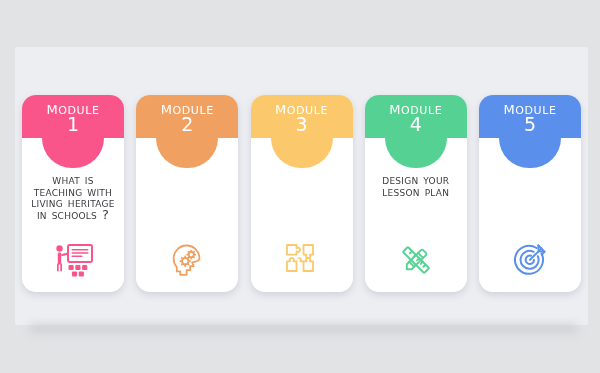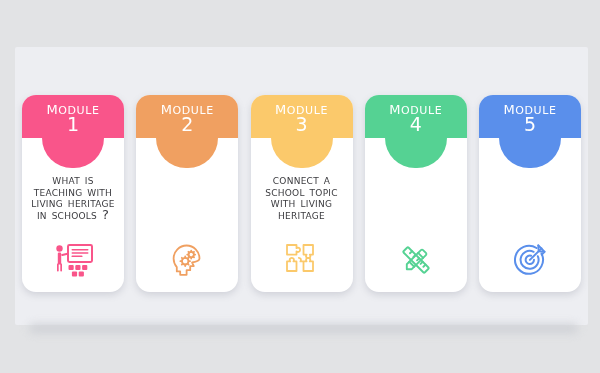--- a/index.html
+++ b/index.html
@@ -223,39 +223,39 @@
         </svg>
       </div>
     </div>
 
     <div class="card">
       <div class="card-header" style="background: rgb(251, 201, 107);">
         <span class="module-word">Module</span>
       </div>
       <div class="card-tab" style="background: rgb(251, 201, 107);"></div>
       <div class="module-num">3</div>
-      <div class="card-body">
-        <div class="card-title">Connect a school topic with living heritage</div>
-      </div>
       <div class="card-icon" style="color: rgb(251, 201, 107);">
         <svg width="38" height="38" viewBox="0 0 38 38" fill="none" stroke="currentColor" stroke-width="1.8" stroke-linejoin="round" stroke-linecap="round">
           <path d="M4 4h9.5v3.2c1.6-1.3 3.6-.2 3.6 1.6 0 1.8-2 2.9-3.6 1.6v3.2H4V4z"></path>
           <path d="M20.5 4h9.5v9.6h-3.2c1.3 1.6.2 3.6-1.6 3.6-1.8 0-2.9-2-1.6-3.6h-3.1V4z"></path>
           <path d="M4 20.4h3.2c-1.3-1.6-.2-3.6 1.6-3.6 1.8 0 2.9 2 1.6 3.6h3.1V30H4v-9.6z"></path>
           <path d="M20.5 20.4h-3.1c1.3-1.6.2-3.6-1.6-3.6v0c0 0 0 0 0 0M20.5 20.4V30H30v-9.6h-3.2c1.3-1.6.2-3.6-1.6-3.6-1.8 0-2.9 2-1.6 3.6h-3.1z"></path>
         </svg>
       </div>
     </div>
 
     <div class="card">
       <div class="card-header" style="background: rgb(85, 210, 147);">
         <span class="module-word">Module</span>
       </div>
       <div class="card-tab" style="background: rgb(85, 210, 147);"></div>
       <div class="module-num">4</div>
+      <div class="card-body">
+        <div class="card-title">Design your lesson plan</div>
+      </div>
       <div class="card-icon" style="color: rgb(85, 210, 147);">
         <svg width="38" height="38" viewBox="0 0 38 38" fill="none" stroke="currentColor" stroke-width="1.9" stroke-linejoin="round" stroke-linecap="round">
 
           <g transform="rotate(45 19 19)">
             <rect x="4" y="15.5" width="30" height="7" rx="1.2"></rect>
             <path d="M10 15.5v3M15 15.5v3M20 15.5v3M25 15.5v3M29 15.5v3"></path>
           </g>
 
           <g transform="rotate(-45 19 19)">
             <path d="M6 19l3.5-3.5h20a1.5 1.5 0 011.5 1.5v4a1.5 1.5 0 01-1.5 1.5h-20L6 19z"></path>

